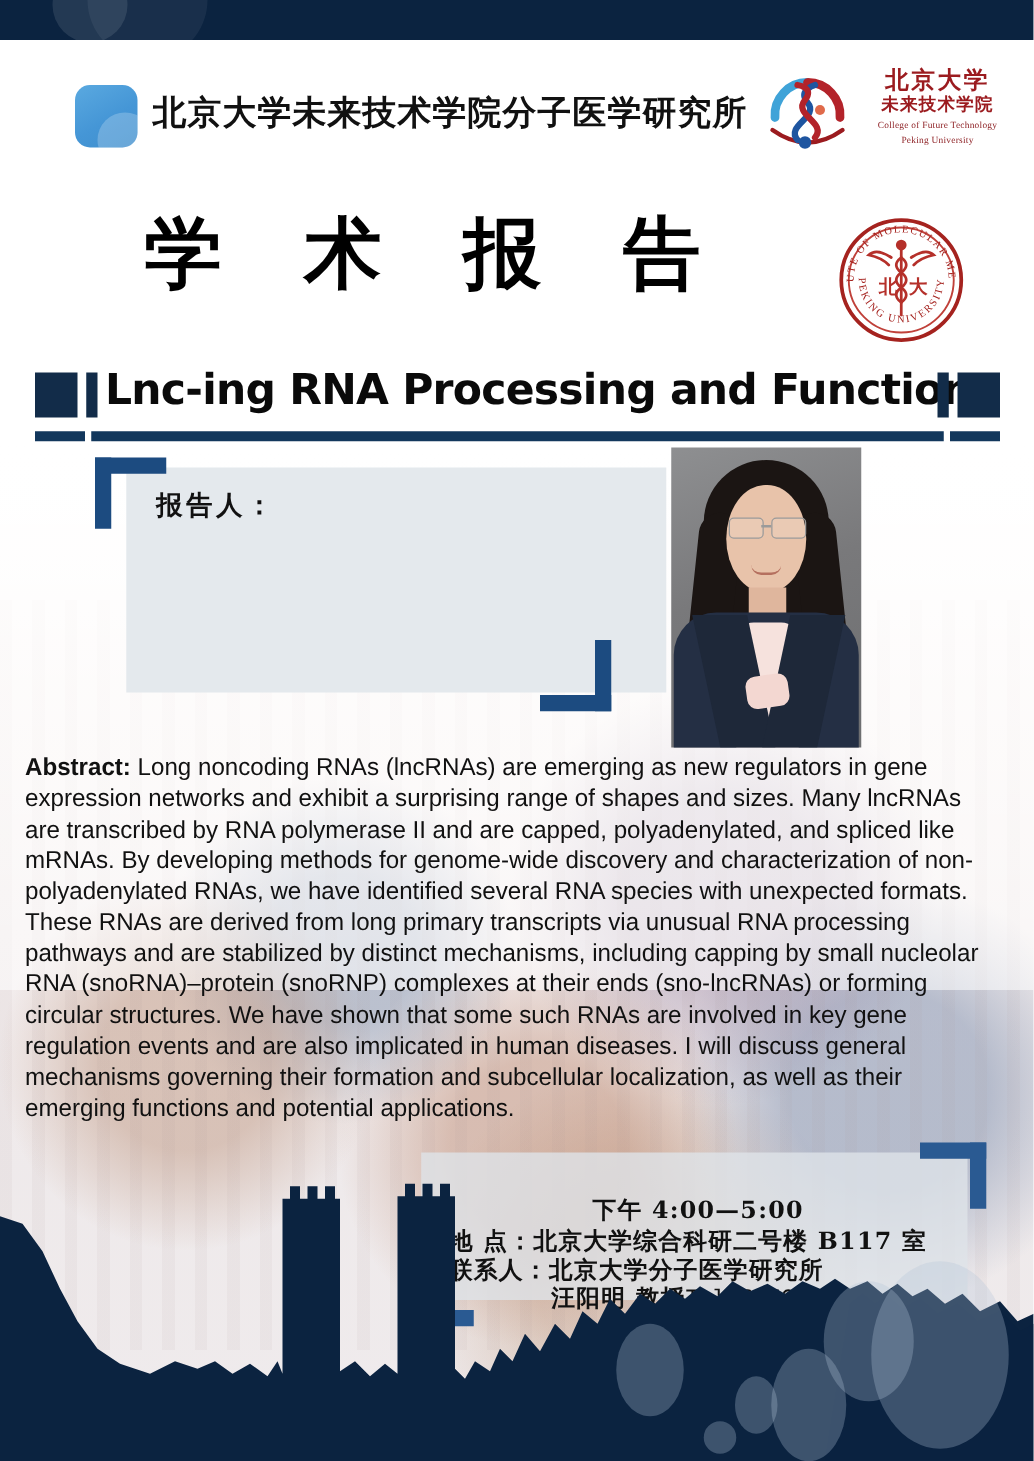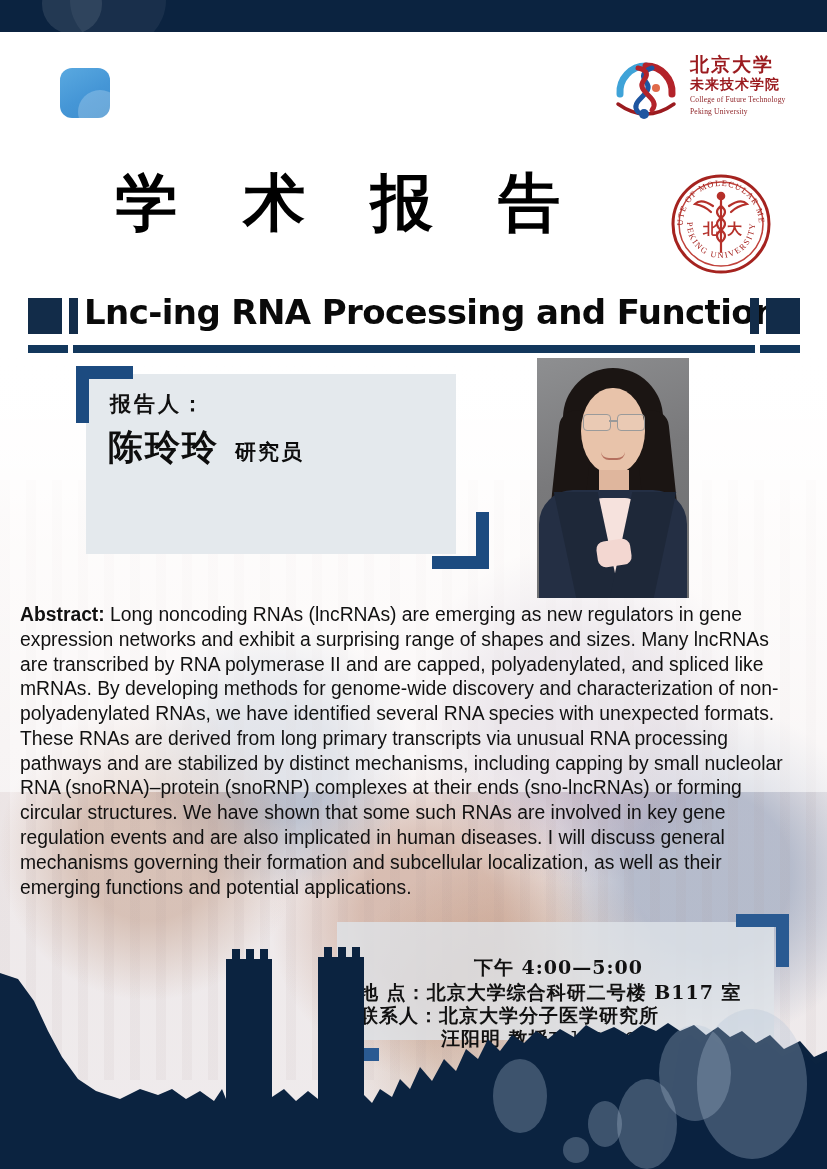--- a/index.html
+++ b/index.html
@@ -56,21 +56,21 @@
   }
   .dept-name{
     position:absolute;left:122px;top:40px;
     font-family:"DejaVu Serif","Liberation Serif",serif;
     font-size:27px;font-weight:700;color:#111;letter-spacing:1px;white-space:nowrap;
   }
 
   
   .cft-logo{position:absolute;left:608px;top:18px;width:200px;height:86px;}
   .cft-mark{position:absolute;left:0;top:4px;width:76px;height:76px;}
-  .cft-text{position:absolute;left:82px;top:4px;width:120px;text-align:left;}
+  .cft-text{position:absolute;left:82px;top:4px;width:120px;text-align:center;}
   .cft-cn1{font-family:"DejaVu Serif","Liberation Serif",serif;font-size:19px;font-weight:700;color:#9b1b1f;letter-spacing:2px;line-height:1.1;}
   .cft-cn2{font-family:"DejaVu Serif","Liberation Serif",serif;font-size:14px;font-weight:700;color:#9b1b1f;letter-spacing:1px;line-height:1.3;}
   .cft-en{font-family:"Liberation Serif",serif;font-size:7.5px;color:#8a1a1e;line-height:1.35;letter-spacing:.2px;margin-top:2px;}
 
   
   .imm-seal{position:absolute;left:669px;top:140px;width:104px;height:104px;}
 
   
   .main-cn-title{
     position:absolute;left:0;top:172px;width:676px;text-align:center;
@@ -94,21 +94,21 @@
     white-space:nowrap;
   }
   .title-rule{position:absolute;left:28px;top:345px;width:772px;height:8px;}
   .title-rule .seg{position:absolute;top:0;height:8px;background:#12375c;}
   .title-rule .s1{left:0;width:40px;}
   .title-rule .s2{left:45px;right:45px;}
   .title-rule .s3{right:0;width:40px;}
 
   
   .speaker-box{
-    position:absolute;left:86px;top:374px;width:370px;height:180px;
+    position:absolute;left:101px;top:374px;width:432px;height:180px;
     background:rgba(226,231,236,0.93);
   }
   .br{position:absolute;}
   .br-tl{left:76px;top:366px;width:44px;height:44px;
     border-left:13px solid #1c4b80;border-top:13px solid #1c4b80;}
   .br-br{left:432px;top:512px;width:44px;height:44px;
     border-right:13px solid #1c4b80;border-bottom:13px solid #1c4b80;}
   .sp-label{
     position:absolute;left:24px;top:16px;
     font-family:"DejaVu Serif","Liberation Serif",serif;
@@ -196,20 +196,21 @@
   <div class="bg-wash"></div>
 
   <div class="top-band">
     <div class="c1"></div>
 
     <div class="c3"></div>
   </div>
 
   <div class="header">
     <div class="dept-logo"></div>
+    <div class="dept-name">北京大学未来技术学院分子医学研究所</div>
 
     <div class="cft-logo">
       <div class="cft-mark">
         <svg viewBox="0 0 76 76" width="76" height="76">
           <path d="M12 40 A26 26 0 0 1 38 12" fill="none" stroke="#3fa3d8" stroke-width="7" stroke-linecap="round"></path>
           <path d="M38 12 A26 26 0 0 1 64 40" fill="none" stroke="#b3232a" stroke-width="7" stroke-linecap="round"></path>
           <path d="M10 50 Q38 70 66 50" fill="none" stroke="#9b1b1f" stroke-width="3.5" stroke-linecap="round"></path>
           <path d="M30 58 C20 46 48 40 38 28 C30 18 44 14 44 14" fill="none" stroke="#1e55a0" stroke-width="5" stroke-linecap="round"></path>
           <path d="M44 56 C54 44 26 38 36 26 C44 16 30 14 30 14" fill="none" stroke="#b3232a" stroke-width="5" stroke-linecap="round"></path>
           <circle cx="36" cy="60" r="5" fill="#1e55a0"></circle>
@@ -262,23 +263,20 @@
     <div class="deco-sq deco-r-sq"></div>
   </div>
   <div class="title-rule">
     <div class="seg s1"></div>
     <div class="seg s2"></div>
     <div class="seg s3"></div>
   </div>
 
   <div class="speaker-box">
     <div class="sp-label">报告人：</div>
-    <div class="sp-name-row">
-      <span class="sp-name">陈玲玲</span><span class="sp-rank">研究员</span>
-    </div>
   </div>
   <div class="br br-tl"></div>
   <div class="br br-br"></div>
 
   <div class="portrait">
     <div class="p-hair"></div>
     <div class="p-hair-l"></div>
     <div class="p-hair-r"></div>
     <div class="p-face"></div>
     <div class="p-glass-l"></div>

